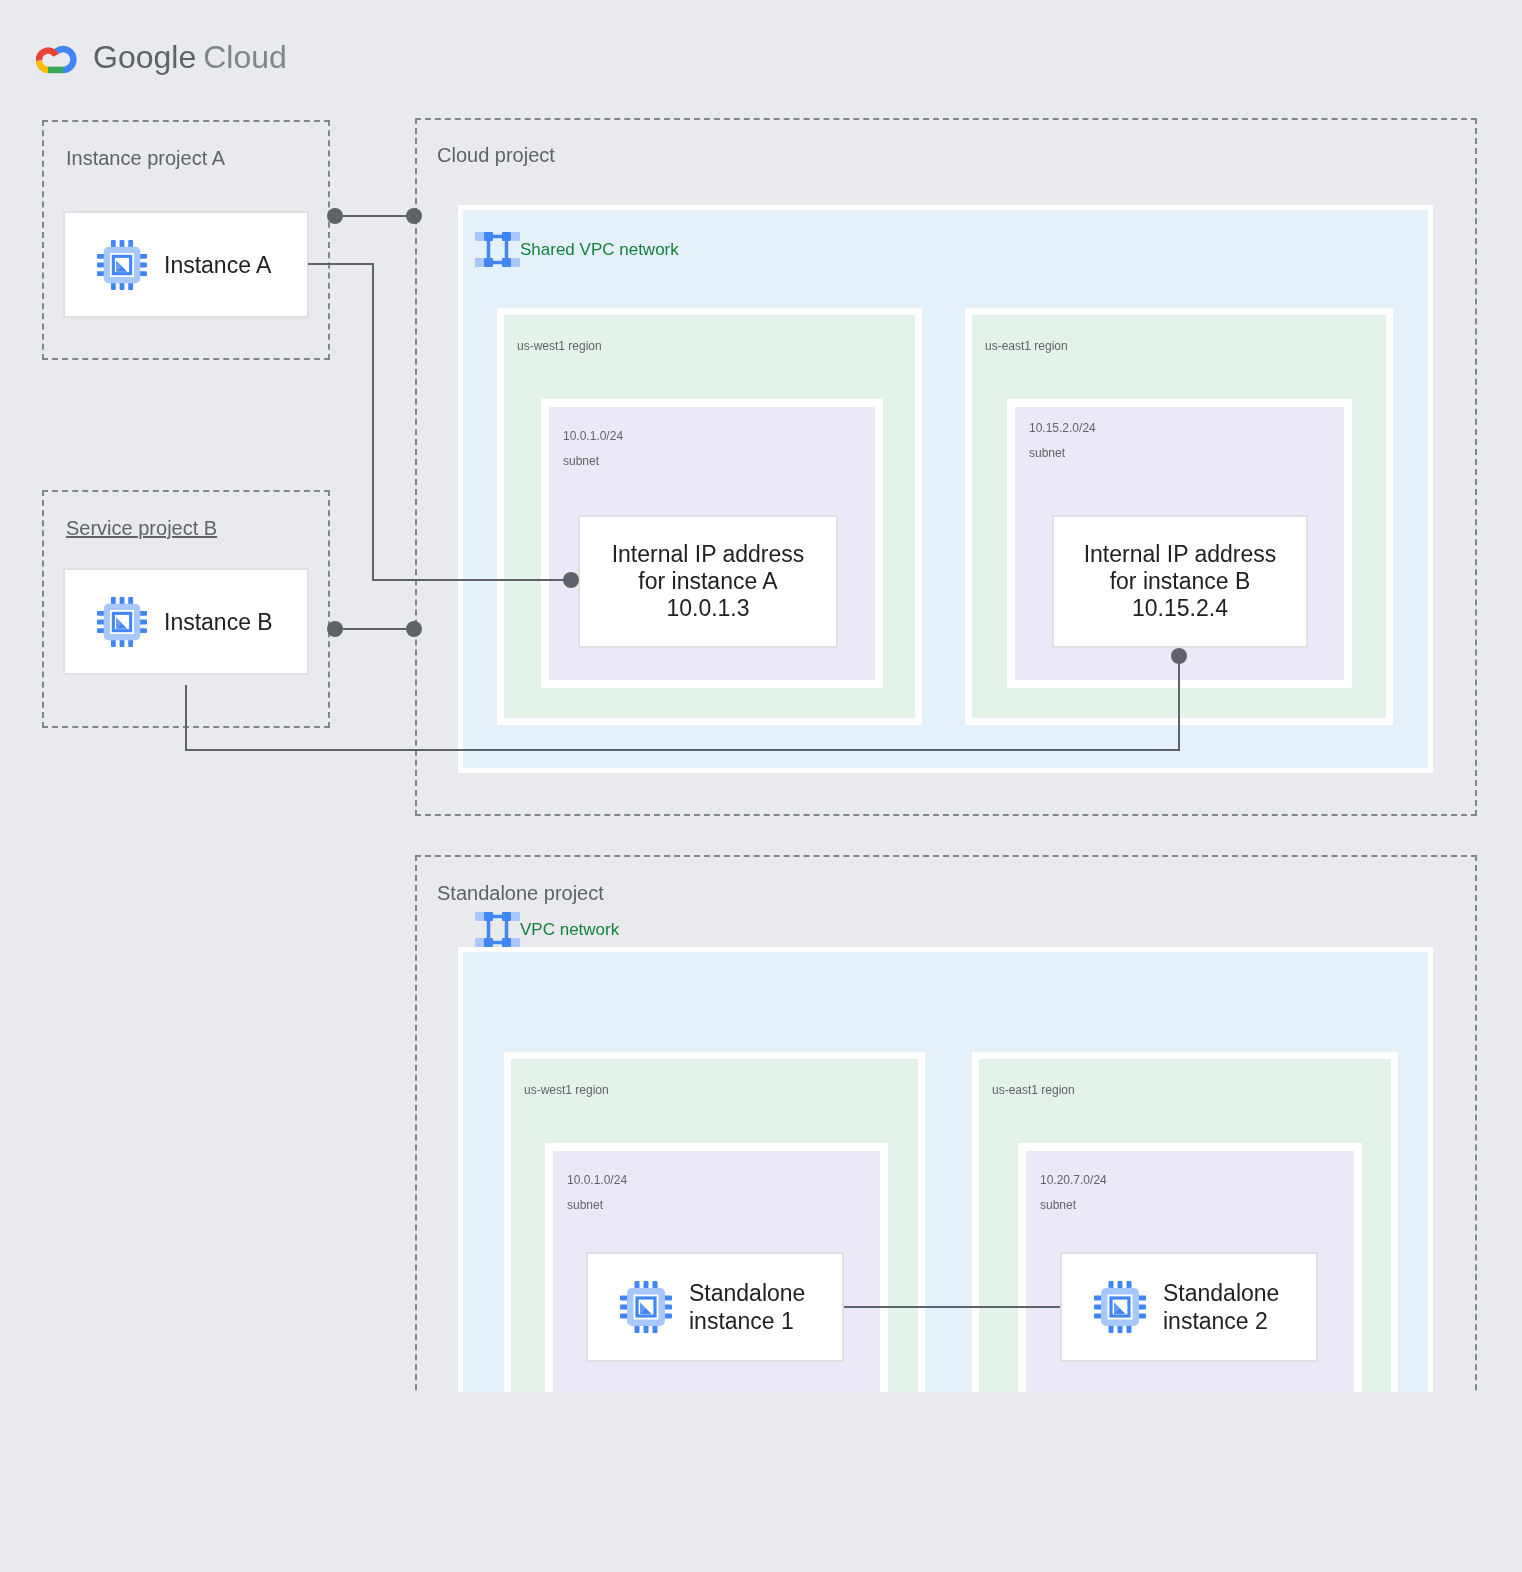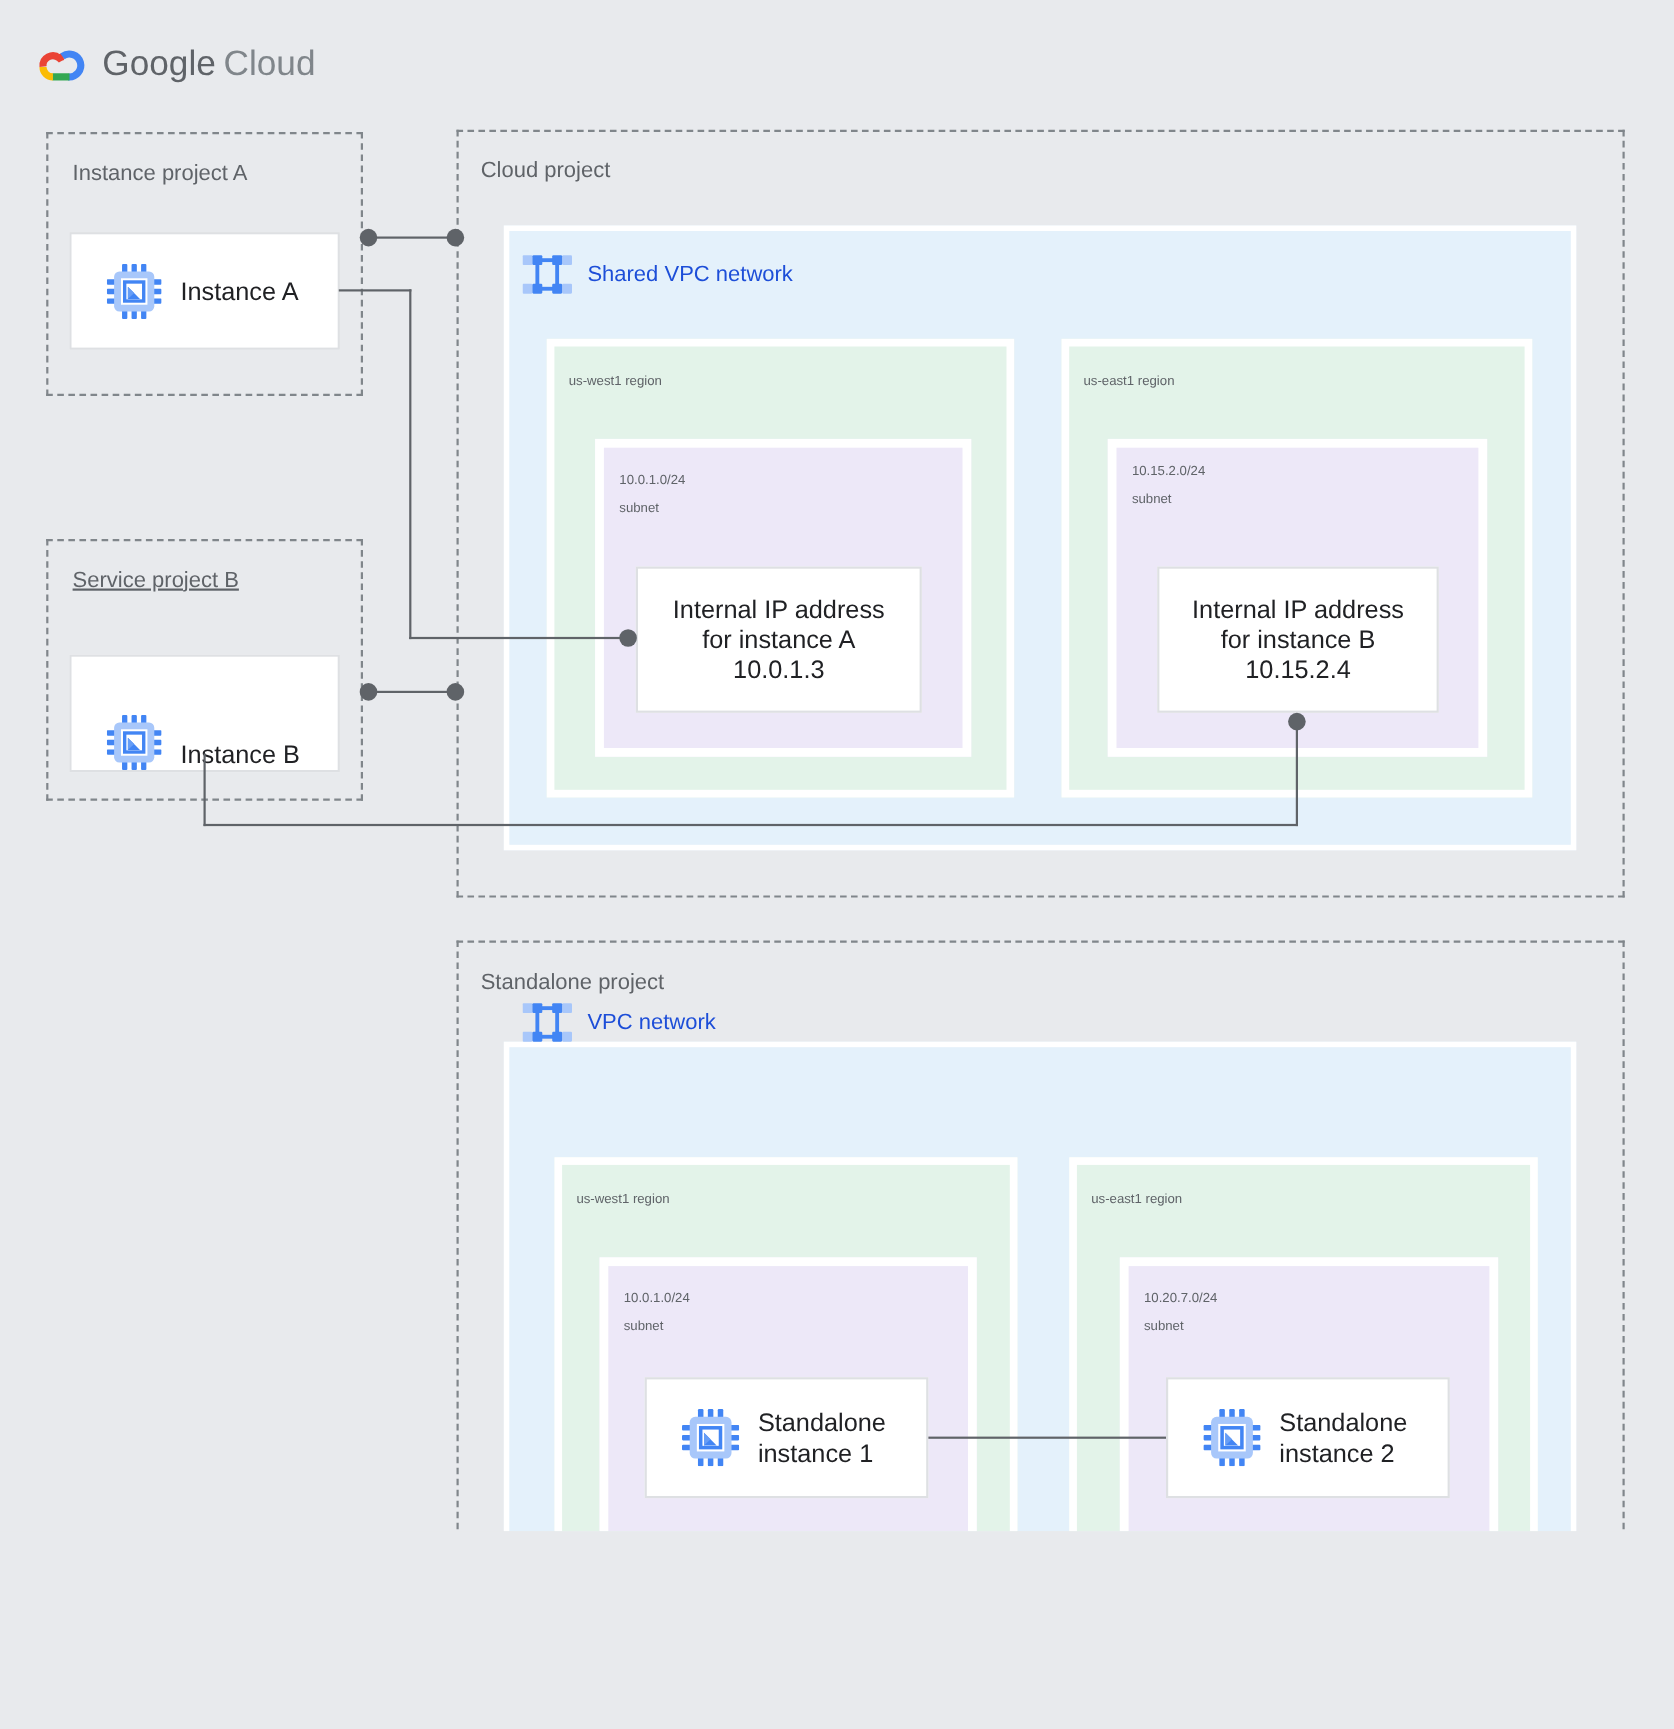--- a/index.html
+++ b/index.html
@@ -48,23 +48,22 @@
     line-height: 25px;
     white-space: nowrap;
   }
 
   .net-header {
     position: absolute;
     display: flex;
     align-items: center;
   }
   .net-header .net-label {
-    font-size: 20px;
-    color: #1d4ed8;
-    margin-left: 14px;
+    font-size: 17px;
+    color: #15803d;
     white-space: nowrap;
   }
 
   
   .card {
     position: absolute;
     background: #FFFFFF;
     border: 2px solid #DEE0E3;
     display: flex;
     align-items: center;
@@ -171,21 +170,21 @@
     <span class="icon-holder">
       <svg width="50" height="50">
           <use href="#chip-icon"></use>
         </svg>
     </span>
     <span class="card-text">Instance A</span>
   </div>
 
   <div class="project-box" style="left:42px; top:490px; width:288px; height:238px;"></div>
   <div class="project-label" style="left:66px; top:517px;text-decoration:underline;">Service project B</div>
-  <div class="card instance-card" style="left:63px; top:595px; width:246px; height:107px;align-items:flex-end;">
+  <div class="card instance-card" style="left:63px; top:568px; width:246px; height:107px;">
     <span class="icon-holder">
       <svg width="50" height="50">
           <use href="#chip-icon"></use>
         </svg>
     </span>
     <span class="card-text">Instance B</span>
   </div>
 
   <div class="project-box" style="left:415px; top:118px; width:1062px; height:698px;"></div>
   <div class="project-label" style="left:437px; top:144px;">Cloud project</div>

